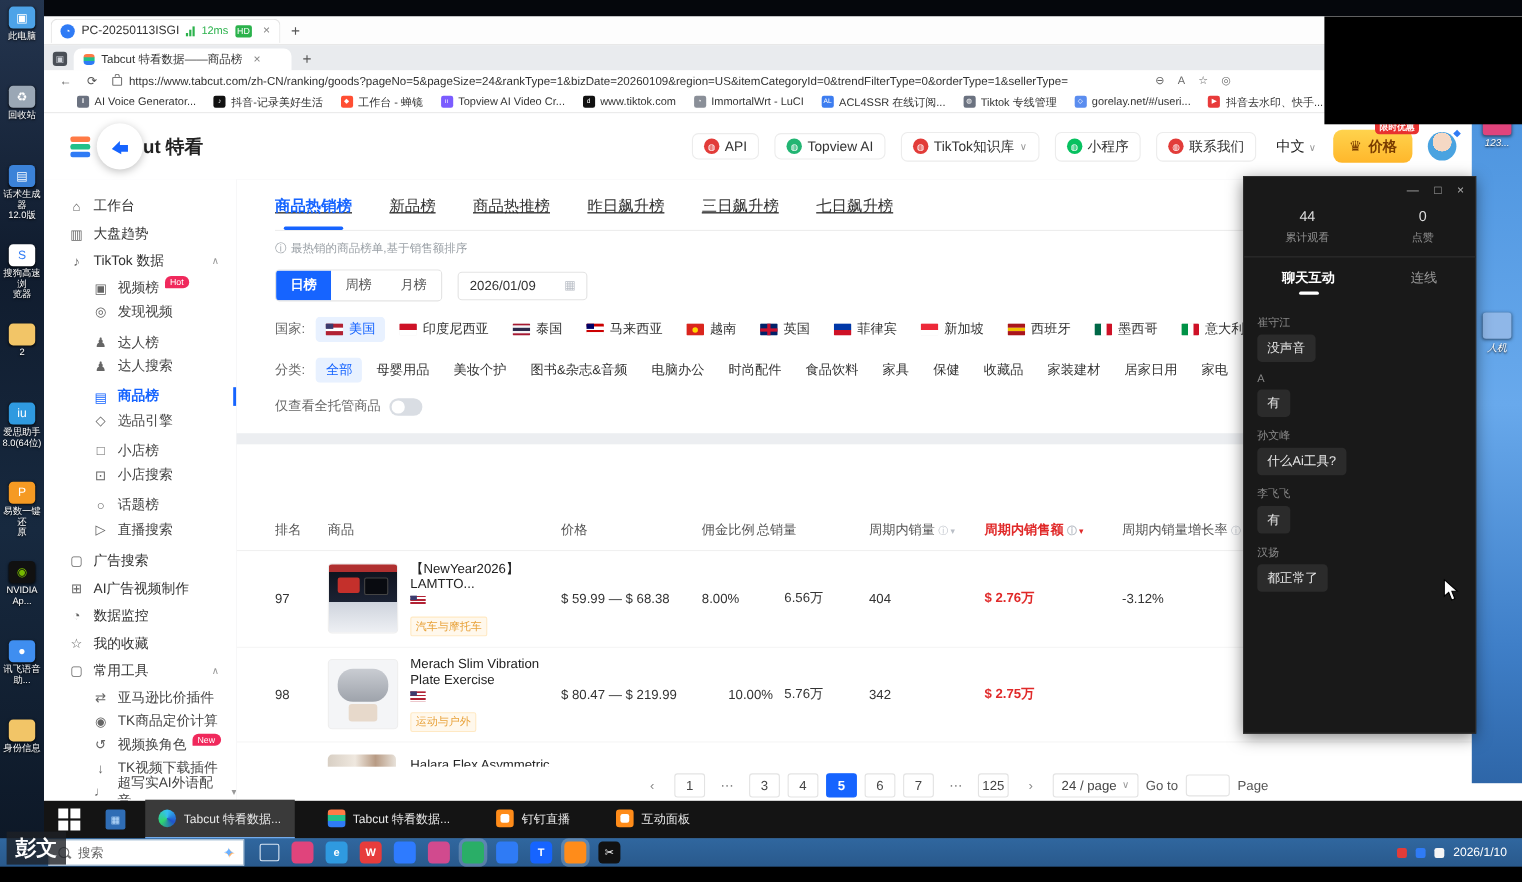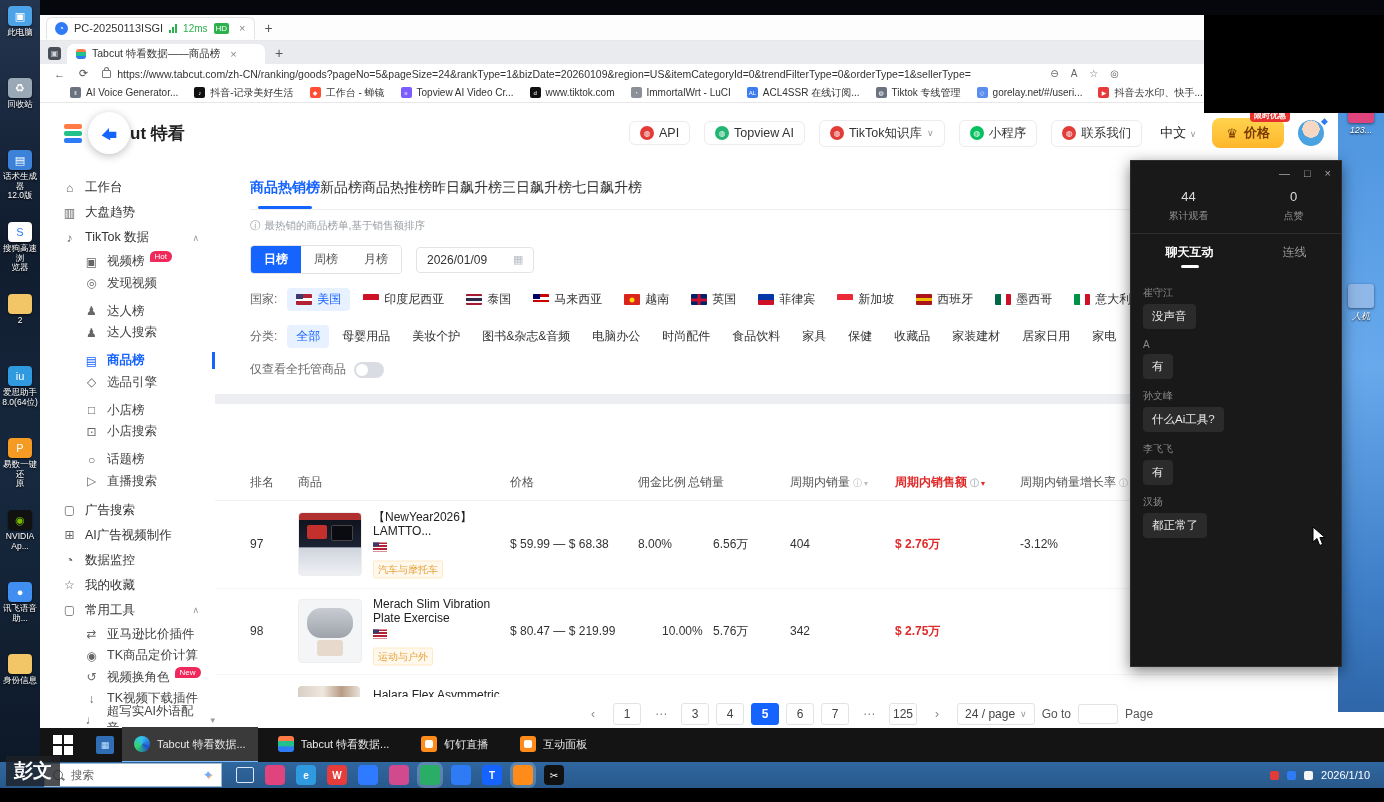--- a/index.html
+++ b/index.html
@@ -82,21 +82,21 @@
   .sb-item.active{color:#1664ff;font-weight:bold;}
   .sb-item.active .g{color:#1664ff;}
   .sb-item.active:after{content:"";position:absolute;right:0;top:1px;bottom:1px;width:3px;background:#1664ff;}
   .sb-chev{margin-left:auto;margin-right:16px;color:#999;font-size:9px;}
   .sb-badge{background:#f0295c;color:#fff;font-size:8px;border-radius:7px 7px 7px 1px;
     padding:1px 5px;margin-left:5px;transform:translateY(-5px);}
   .sb-suffix{color:#999;font-size:9px;margin-left:6px;}
   
   .content{position:absolute;left:175px;top:60px;right:0;bottom:0;background:#f2f3f5;overflow:hidden;}
   .filter-card{position:absolute;left:0;top:0;right:0;height:231px;background:#fff;padding-left:35px;box-sizing:border-box;}
-  .rank-tabs{display:flex;padding-top:16px;border-bottom:1px solid #ededed;height:30px;}
+  .rank-tabs{display:flex;gap:34px;padding-top:16px;border-bottom:1px solid #ededed;height:30px;text-decoration:underline;}
   .rtab2{font-size:14px;color:#333;position:relative;padding-bottom:12px;}
   .rtab2.active{color:#1664ff;font-weight:bold;}
   .rtab2.active:after{content:"";position:absolute;left:8px;right:8px;bottom:0;height:3px;background:#1664ff;border-radius:2px;}
   .hint-row{margin-top:9px;font-size:10.5px;color:#9aa0a6;display:flex;align-items:center;gap:4px;}
   .period-row{margin-top:12px;display:flex;align-items:center;gap:14px;}
   .seg{display:flex;border:1px solid #e3e3e3;border-radius:4px;overflow:hidden;}
   .seg span{padding:5px 13px;font-size:12px;color:#555;background:#fff;}
   .seg span.active{background:#1664ff;color:#fff;font-weight:bold;}
   .date-input{display:flex;align-items:center;gap:26px;border:1px solid #e3e3e3;border-radius:4px;
     padding:5px 10px;font-size:12px;color:#333;}
@@ -179,21 +179,21 @@
   .obs-cam{position:absolute;left:50%;top:160px;transform:translate(-50%,-50%);opacity:.85;}
   .obs-label{position:absolute;left:10px;bottom:18px;background:rgba(15,18,28,.55);color:#fff;
     font-size:15px;padding:2px 8px;}
   
   .rtaskbar{position:absolute;left:0;bottom:0;width:100%;height:34px;background:#141414;display:flex;align-items:center;}
   .rt-start{width:22px;height:22px;margin-left:12px;display:grid;grid-template-columns:9px 9px;
     grid-template-rows:9px 9px;gap:2px;place-content:center;}
   .rt-start i{background:#fff;display:block;}
   .rt-sys{width:18px;height:18px;background:#2f6db5;border-radius:2px;margin-left:22px;
     display:flex;align-items:center;justify-content:center;color:#bfe0ff;font-size:9px;}
-  .rt-app{display:flex;align-items:center;gap:7px;height:34px;padding:0 12px;margin-left:8px;
+  .rt-app{display:flex;align-items:center;gap:7px;height:34px;padding:0 12px;margin-left:18px;
     color:#e8e8e8;font-size:11px;border-bottom:2px solid transparent;}
   .rt-app.active{background:#3a3a3a;border-bottom-color:#7ab8ff;}
   .rt-ic{width:16px;height:16px;border-radius:3px;flex:0 0 auto;}
   .rt-ic.edge{border-radius:50%;background:conic-gradient(#35c1f1,#2052cc,#30d56f,#35c1f1);}
   .rt-ic.tabcut{background:linear-gradient(180deg,#ff7a45 32%,#22c08a 33%,#22c08a 65%,#2f7bf5 66%);border-radius:3px;}
   .rt-ic.orange{background:#ff8c1a;position:relative;}
   .rt-ic.orange:after{content:"";position:absolute;inset:4px;background:#fff;border-radius:2px;}
   .ltaskbar{position:absolute;left:0;top:762px;width:1384px;height:26px;
     background:linear-gradient(180deg,#30679f,#29598c);display:flex;align-items:center;}
   .lsearch{width:176px;height:22px;background:#fff;margin-left:44px;display:flex;align-items:center;

